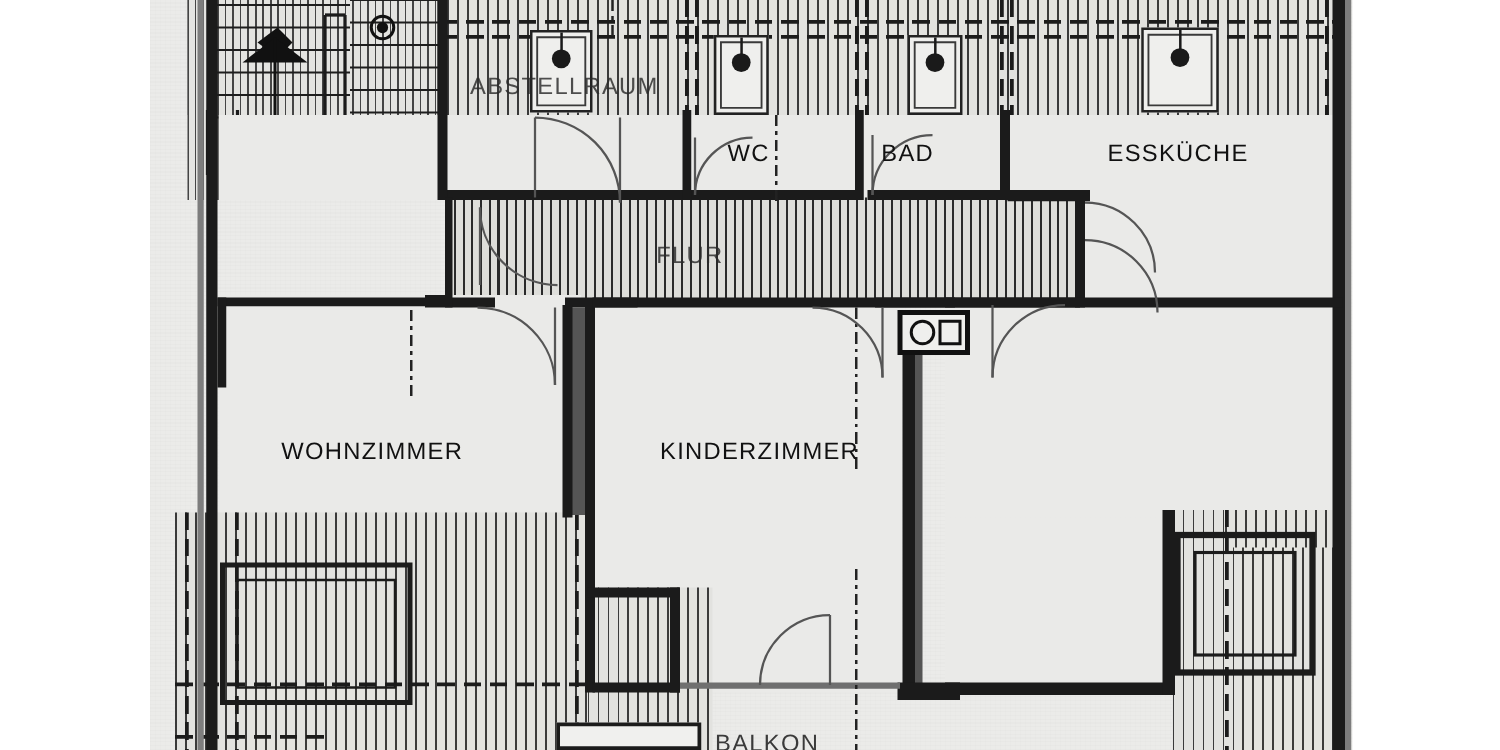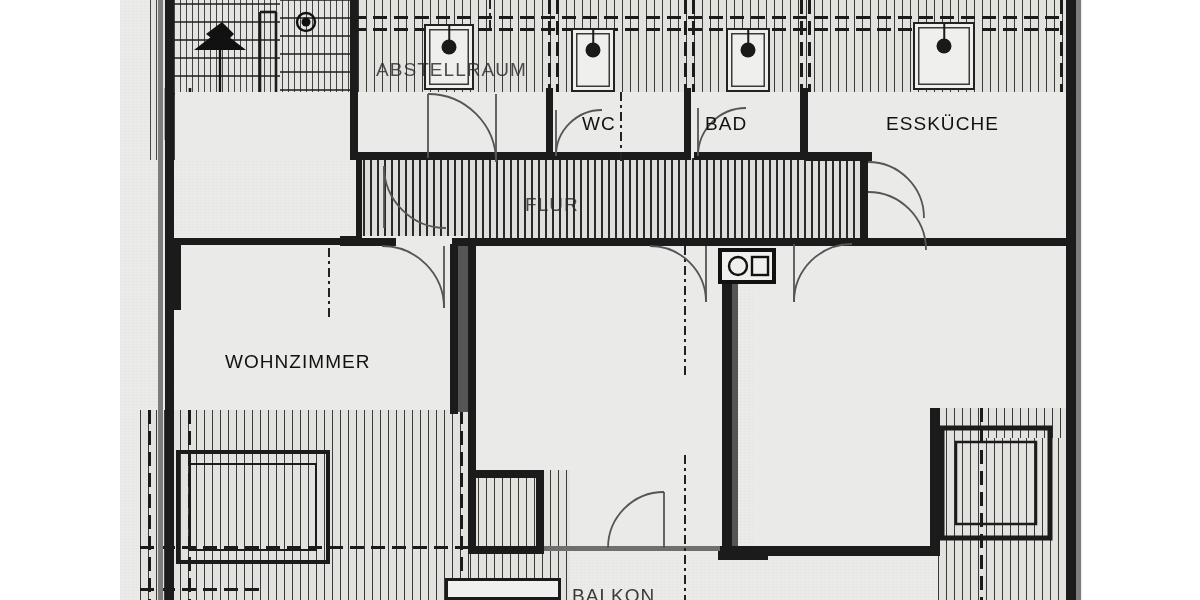--- a/index.html
+++ b/index.html
@@ -294,17 +294,18 @@
       <line x1="74" y1="14" x2="74" y2="70"></line>
     </g>
   </svg>
 
   <div class="lbl lbl-faint" style="left:376px;top:60px;">ABSTELLRAUM</div>
   <div class="lbl" style="left:582px;top:114px;">WC</div>
   <div class="lbl" style="left:705px;top:114px;">BAD</div>
   <div class="lbl" style="left:886px;top:114px;">ESSKÜCHE</div>
   <div class="lbl lbl-faint" style="left:525px;top:195px;">FLUR</div>
   <div class="lbl" style="left:225px;top:352px;">WOHNZIMMER</div>
+  <div class="lbl" style="left:528px;top:352px;">KINDERZIMMER</div>
   <div class="lbl" style="left:572px;top:586px;color:#3a3a3a;">BALKON</div>
 
   <div class="paper-right-mask"></div>
 
 </div>
 
 </body></html>

